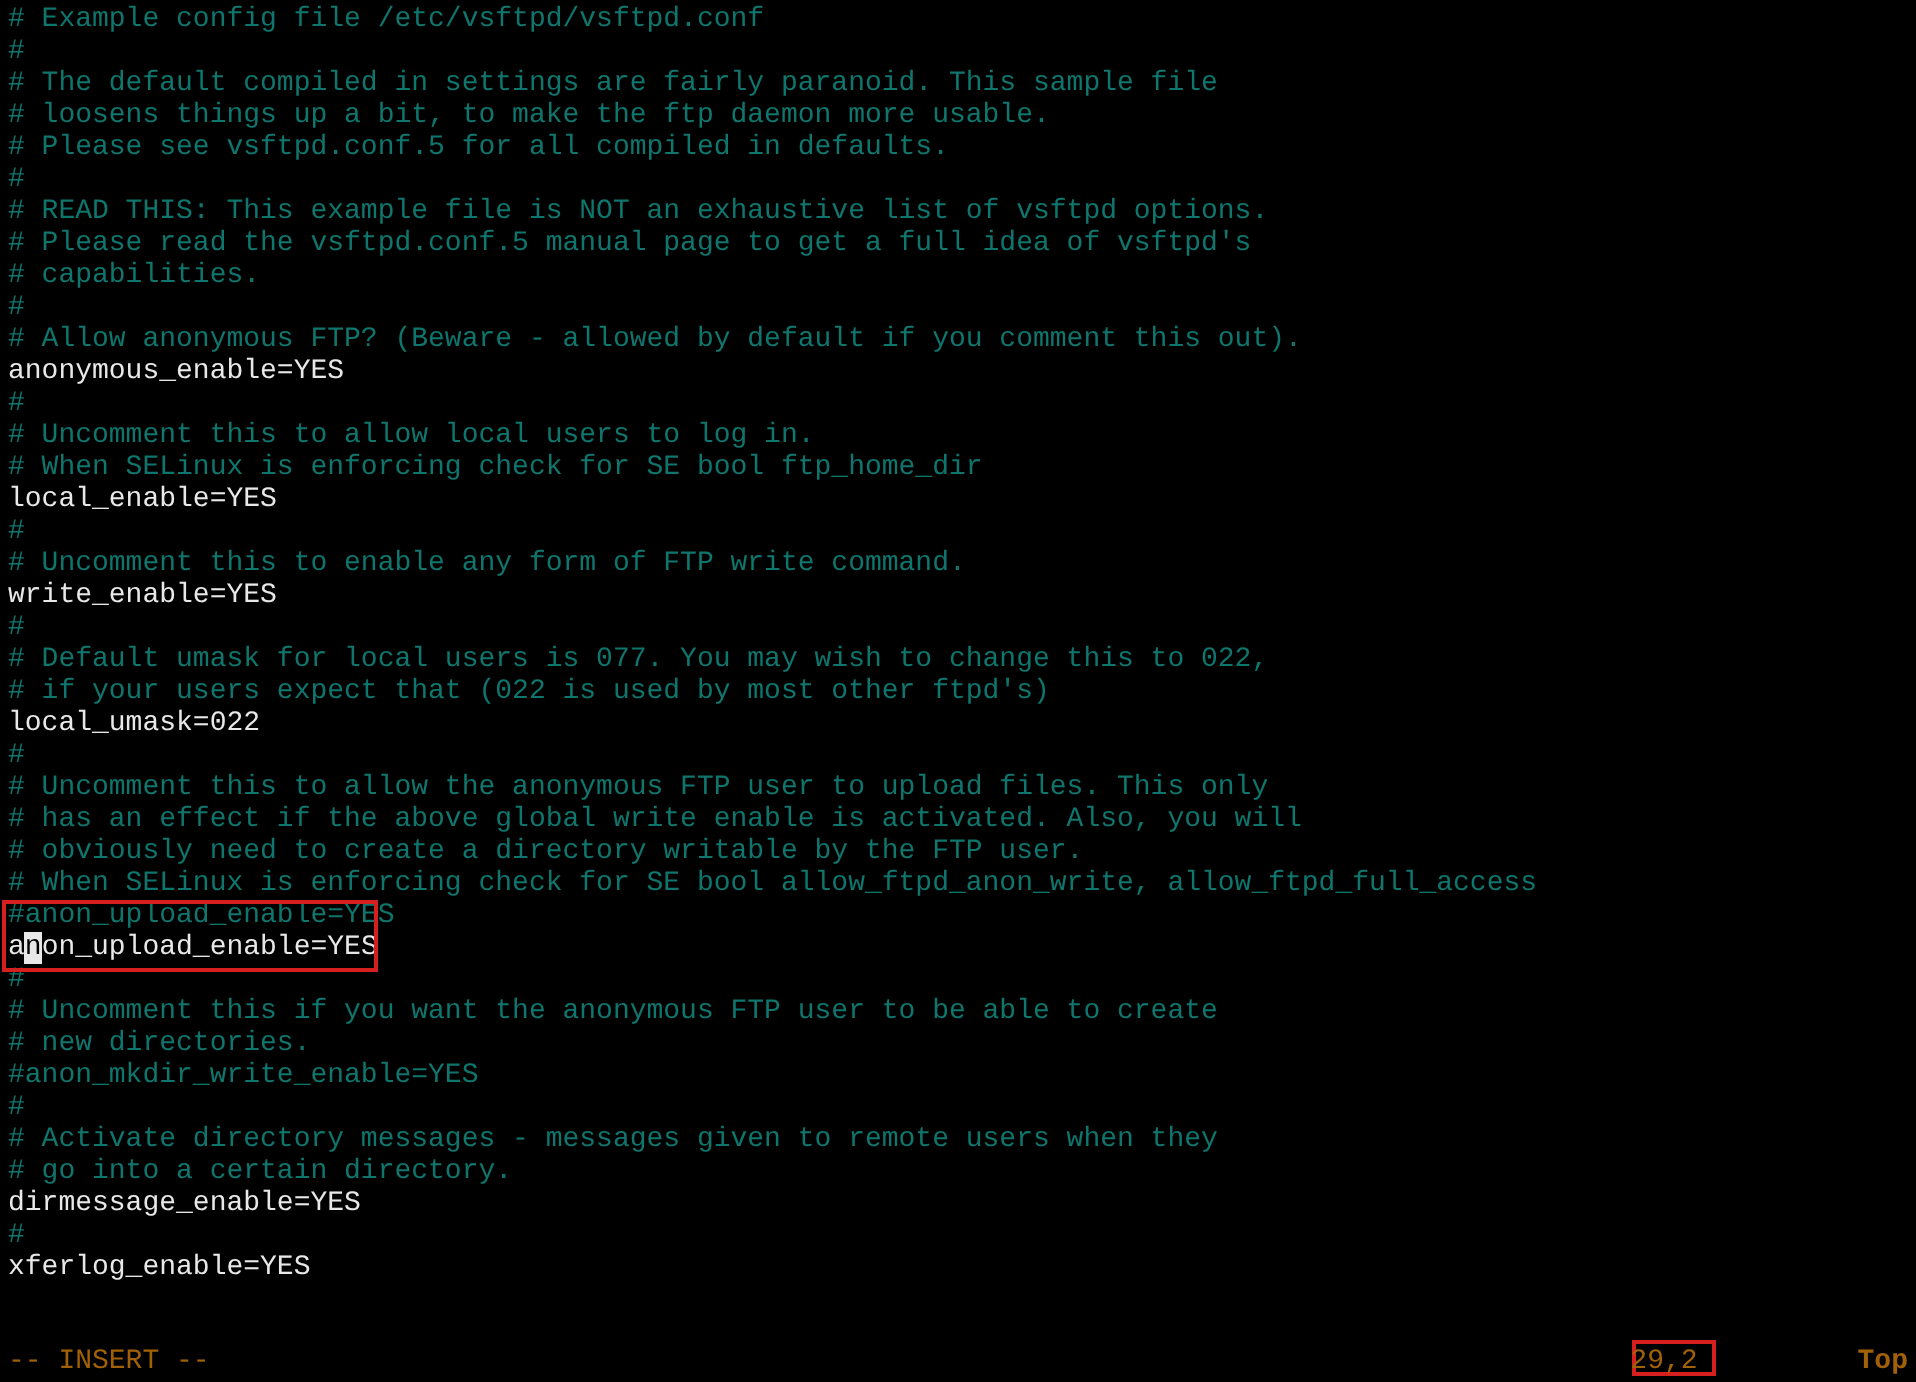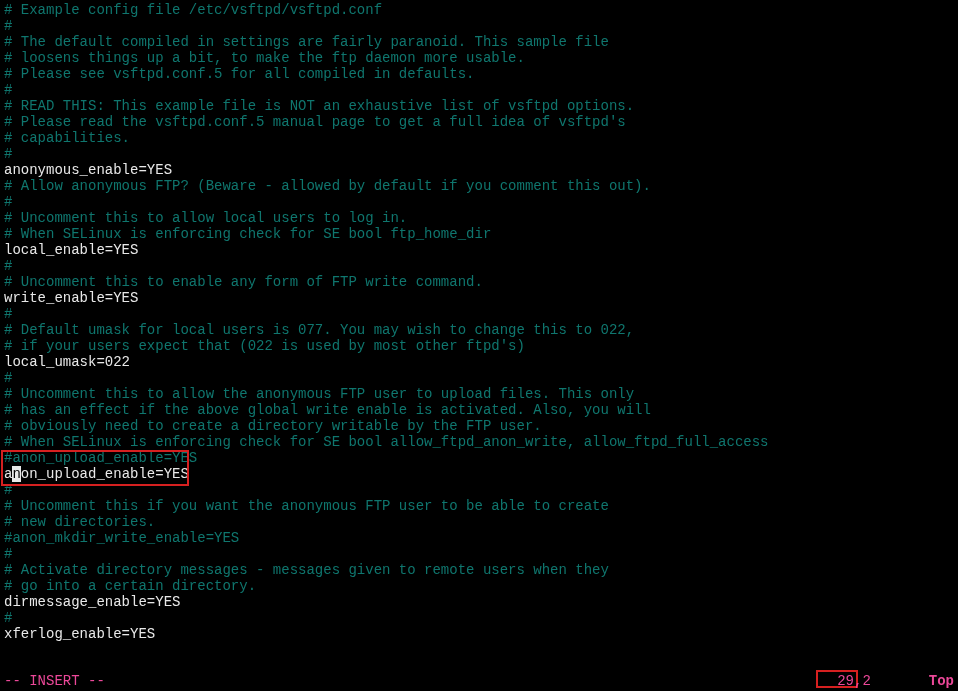--- a/index.html
+++ b/index.html
@@ -37,44 +37,44 @@
       top: 670px;
       width: 42px;
       height: 18px;
       pointer-events: none;
     }
     .status-bar {
       position: absolute;
       bottom: 2px;
       left: 4px;
       right: 4px;
-      color: #ec4899;
+      color: #a16207;
       display: flex;
     }
     .status-mode { flex: 0 0 auto; }
     .status-spacer { flex: 1 1 auto; }
-    .status-pos { flex: 0 0 auto; margin-right: 58px; }
+    .status-pos { flex: 0 0 auto; margin-right: 80px; }
     .status-scroll { flex: 0 0 auto; font-weight: bold; }
   </style>
 </head>
 <body>
 
 <div id="editor-content">
     <div class="line comment"># Example config file /etc/vsftpd/vsftpd.conf</div>
     <div class="line comment">#</div>
     <div class="line comment"># The default compiled in settings are fairly paranoid. This sample file</div>
     <div class="line comment"># loosens things up a bit, to make the ftp daemon more usable.</div>
     <div class="line comment"># Please see vsftpd.conf.5 for all compiled in defaults.</div>
     <div class="line comment">#</div>
     <div class="line comment"># READ THIS: This example file is NOT an exhaustive list of vsftpd options.</div>
     <div class="line comment"># Please read the vsftpd.conf.5 manual page to get a full idea of vsftpd's</div>
     <div class="line comment"># capabilities.</div>
     <div class="line comment">#</div>
+    <div class="line comment"># Allow anonymous FTP? (Beware - allowed by default if you comment this out).</div>
     <div class="line setting">anonymous_enable=YES</div>
-    <div class="line comment"># Allow anonymous FTP? (Beware - allowed by default if you comment this out).</div>
     <div class="line comment">#</div>
     <div class="line comment"># Uncomment this to allow local users to log in.</div>
     <div class="line comment"># When SELinux is enforcing check for SE bool ftp_home_dir</div>
     <div class="line setting">local_enable=YES</div>
     <div class="line comment">#</div>
     <div class="line comment"># Uncomment this to enable any form of FTP write command.</div>
     <div class="line setting">write_enable=YES</div>
     <div class="line comment">#</div>
     <div class="line comment"># Default umask for local users is 077. You may wish to change this to 022,</div>
     <div class="line comment"># if your users expect that (022 is used by most other ftpd's)</div>

